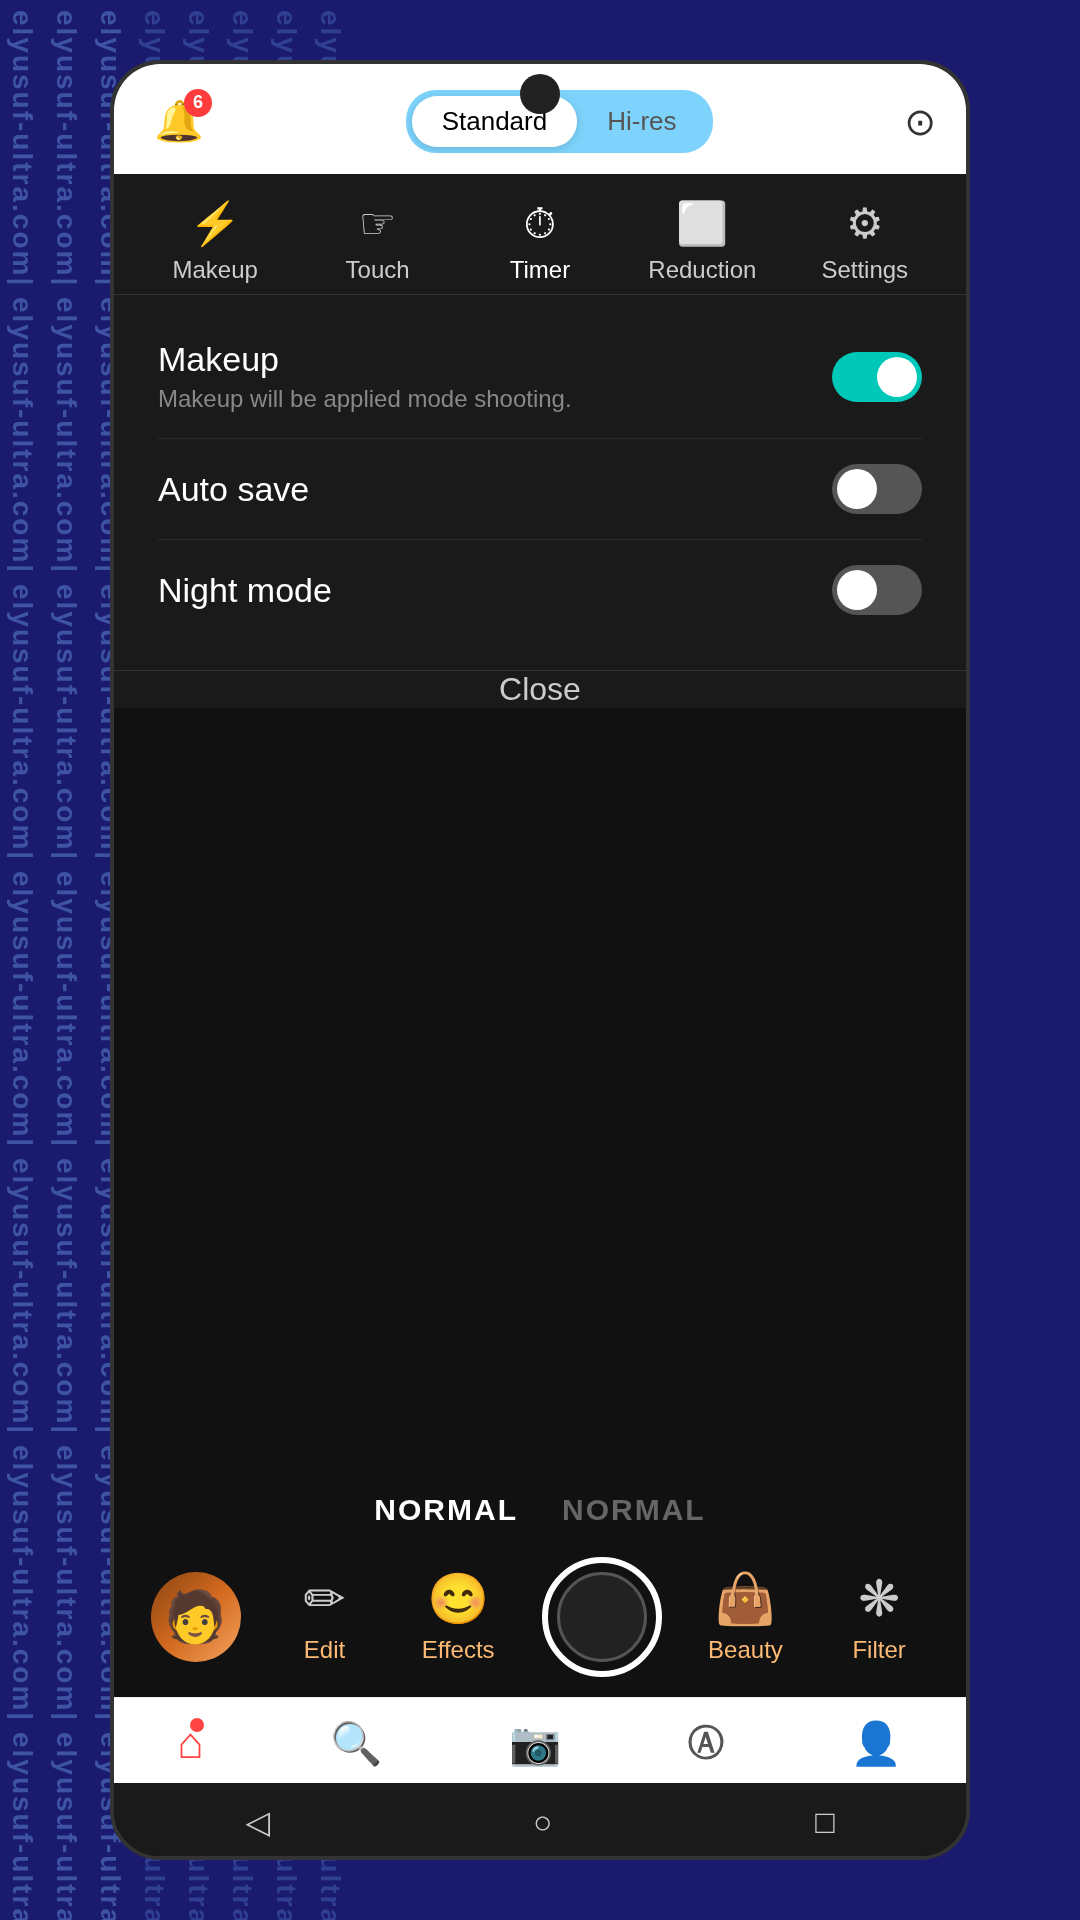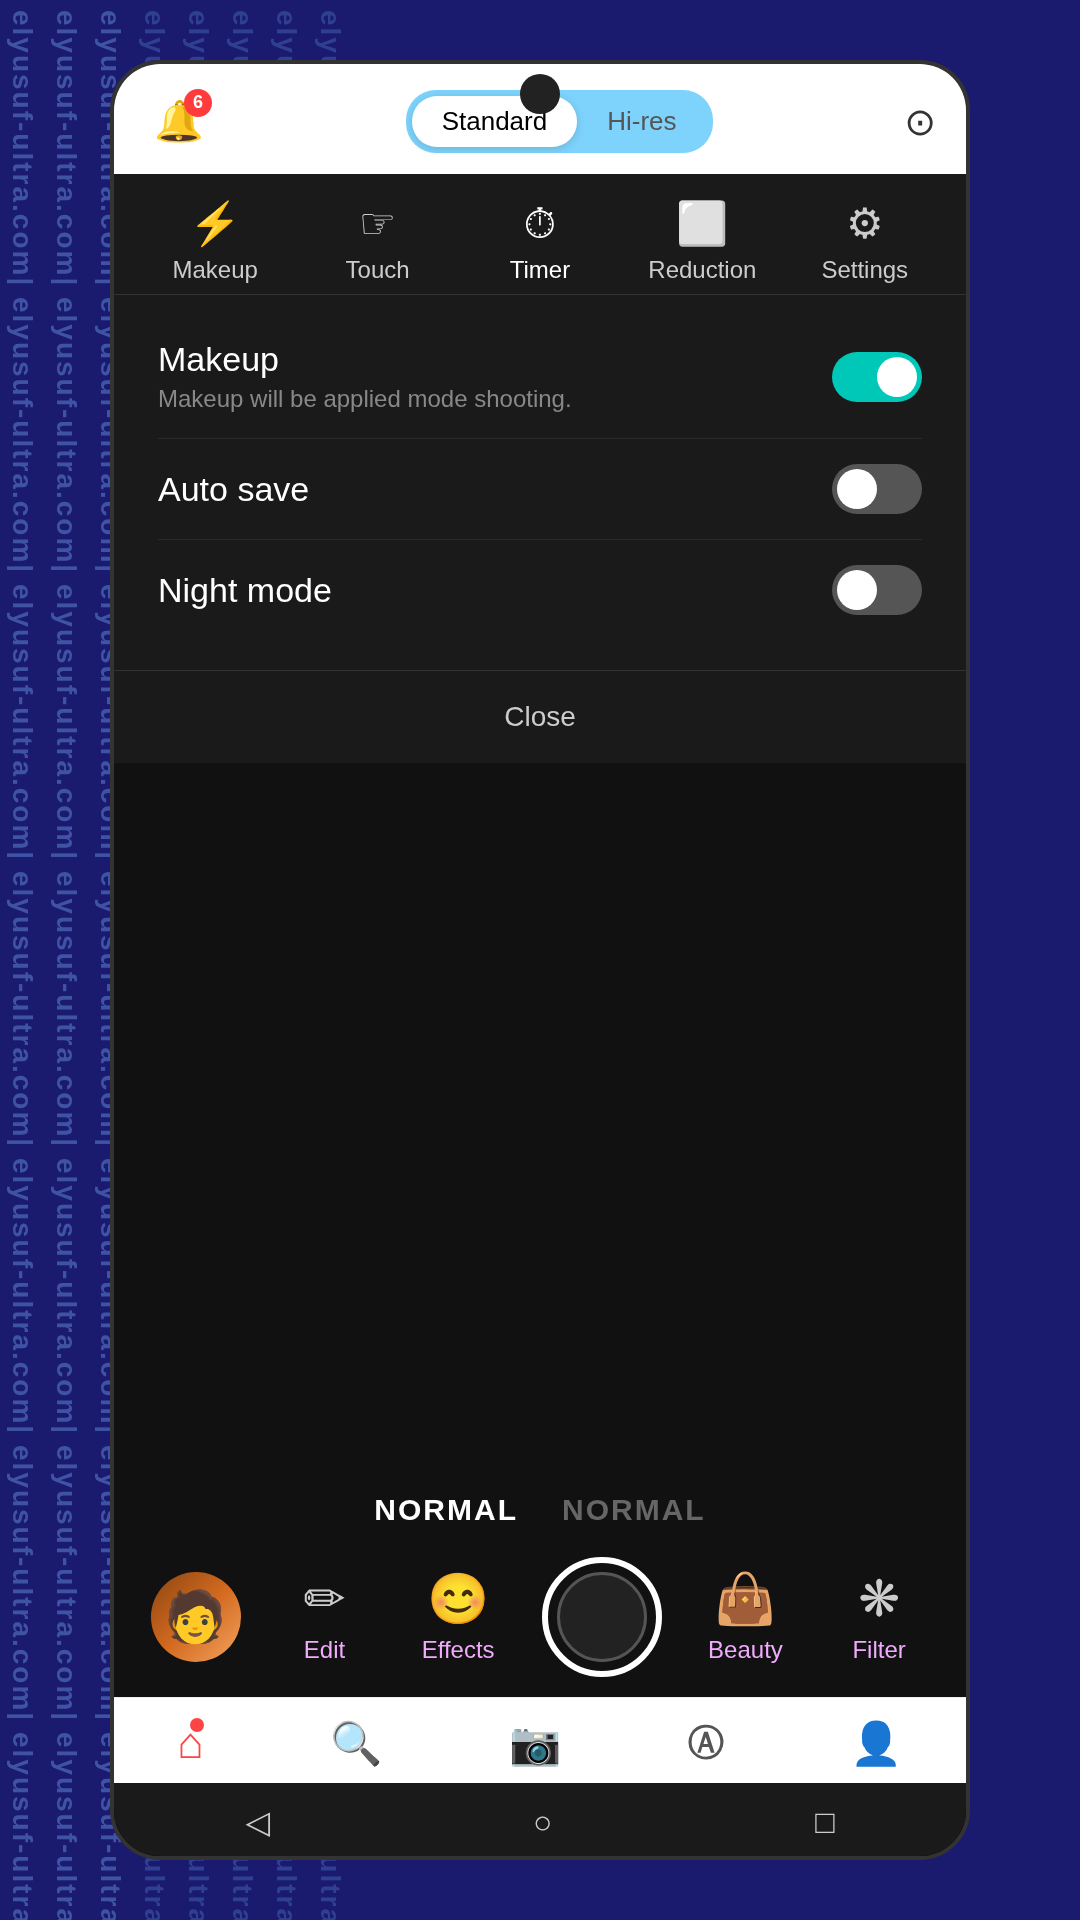--- a/index.html
+++ b/index.html
@@ -221,22 +221,21 @@
     .toggle-switch.on .toggle-knob {
       left: 45px;
     }
     .toggle-switch.off .toggle-knob {
       left: 5px;
     }
 
     
     .close-btn {
       text-align: center;
-      padding: 30px;
-      font-size: 28px;
+      font-size: 32px;
       color: #ccc;
       cursor: pointer;
       border-top: 1px solid #333;
       margin-top: 10px;
     }
 
     
     .camera-view {
       flex: 1;
       background: #111;
@@ -280,21 +279,21 @@
       gap: 8px;
       cursor: pointer;
       min-width: 100px;
     }
     .bottom-tool-icon {
       font-size: 50px;
       color: #ccc;
     }
     .bottom-tool-label {
       font-size: 24px;
-      color: #f0abfc;
+      color: #fdba74;
     }
 
     
     .avatar-circle {
       width: 90px;
       height: 90px;
       border-radius: 50%;
       background: linear-gradient(135deg, #8B4513, #D2691E, #F4A460);
       overflow: hidden;
       display: flex;

